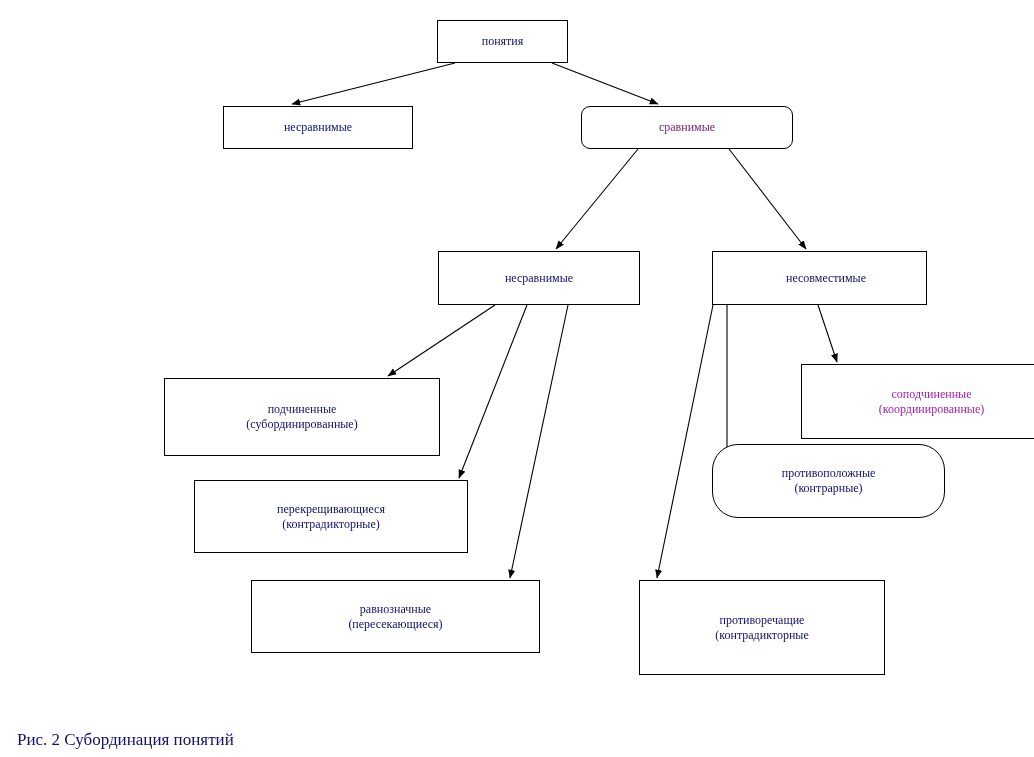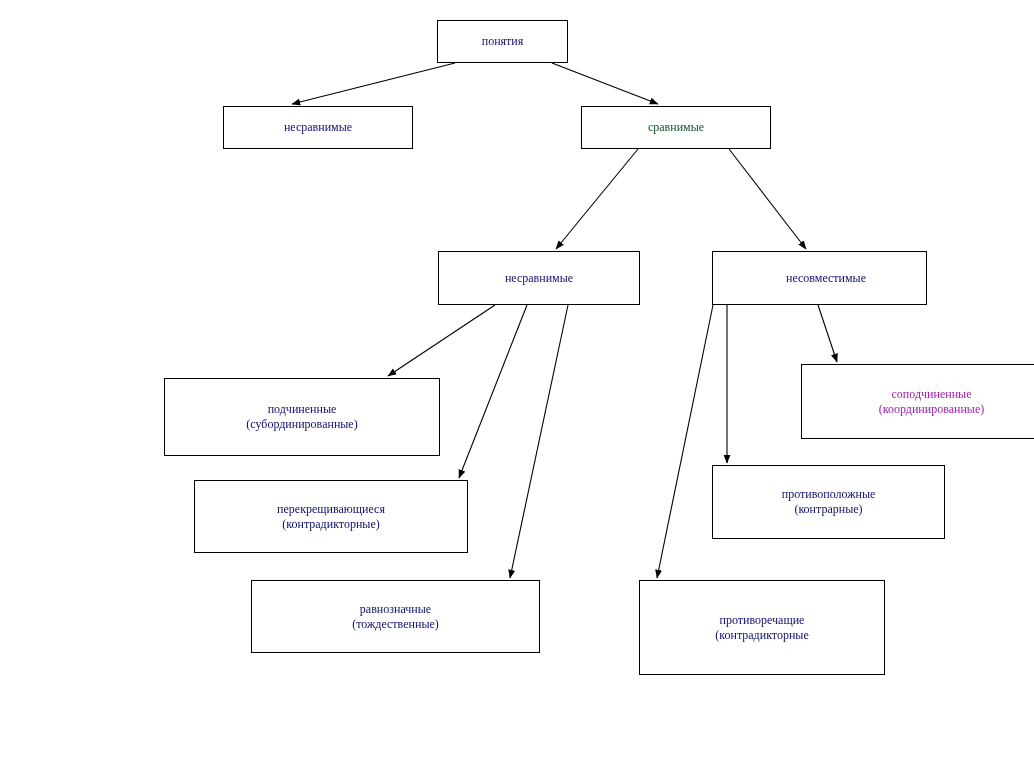--- a/index.html
+++ b/index.html
@@ -66,31 +66,32 @@
         <line x1="568" y1="305" x2="510" y2="578" stroke="#000000" stroke-width="1.1" marker-end="url(#arrowhead)"></line>
         <line x1="713" y1="305" x2="657" y2="578" stroke="#000000" stroke-width="1.1" marker-end="url(#arrowhead)"></line>
         <line x1="727" y1="305" x2="727" y2="463" stroke="#000000" stroke-width="1.1" marker-end="url(#arrowhead)"></line>
         <line x1="818" y1="305" x2="837" y2="362" stroke="#000000" stroke-width="1.1" marker-end="url(#arrowhead)"></line>
       </g>
   </svg>
 
   <div id="node-layer">
       <div class="node" style="left: 437px; top: 20px; width: 131px; height: 43px; color: rgb(16, 16, 112);">понятия</div>
       <div class="node" style="left: 177px; top: 106px; width: 190px; height: 43px; color: rgb(16, 16, 112); margin-left: 46px;">несравнимые</div>
-      <div class="node" style="left: 581px; top: 106px; width: 190px; height: 43px; color: #14532d;">сравнимые</div>
+      <div class="node" style="left: 581px; top: 106px; width: 212px; height: 43px; color: #701a75; border-radius: 9px;">сравнимые</div>
       <div class="node" style="left: 438px; top: 251px; width: 202px; height: 54px; color: rgb(16, 16, 112);">несравнимые</div>
       <div class="node" style="left: 712px; top: 251px; width: 215px; height: 54px; color: rgb(16, 16, 112); padding-left: 13px;">несовместимые</div>
       <div class="node" style="left: 164px; top: 378px; width: 276px; height: 78px; color: rgb(16, 16, 112);">подчиненные
 (субординированные)</div>
       <div class="node" style="left: 757px; top: 364px; width: 261px; height: 75px; color: #a21caf; margin-left: 44px;">соподчиненные
 (координированные)</div>
       <div class="node" style="left: 194px; top: 480px; width: 274px; height: 73px; color: rgb(16, 16, 112);">перекрещивающиеся
 (контрадикторные)</div>
-      <div class="node" style="left: 712px; top: 465px; width: 233px; height: 74px; color: rgb(16, 16, 112);">противоположные
+      <div class="node" style="left: 712px; top: 444px; width: 233px; height: 74px; color: rgb(16, 16, 112); border-radius: 26px;">противоположные
 (контрарные)</div>
       <div class="node" style="left: 251px; top: 580px; width: 289px; height: 73px; color: rgb(16, 16, 112);">равнозначные
-(тождественные)</div>
+(пересекающиеся)</div>
       <div class="node" style="left: 639px; top: 580px; width: 246px; height: 95px; color: rgb(16, 16, 112);">противоречащие
 (контрадикторные</div>
     </div>
 
+  <div class="caption" style="left: 17px; top: 730px; color: rgb(16, 16, 112);">Рис. 2 Субординация понятий</div>
 
 </div>
 
 </body></html>

